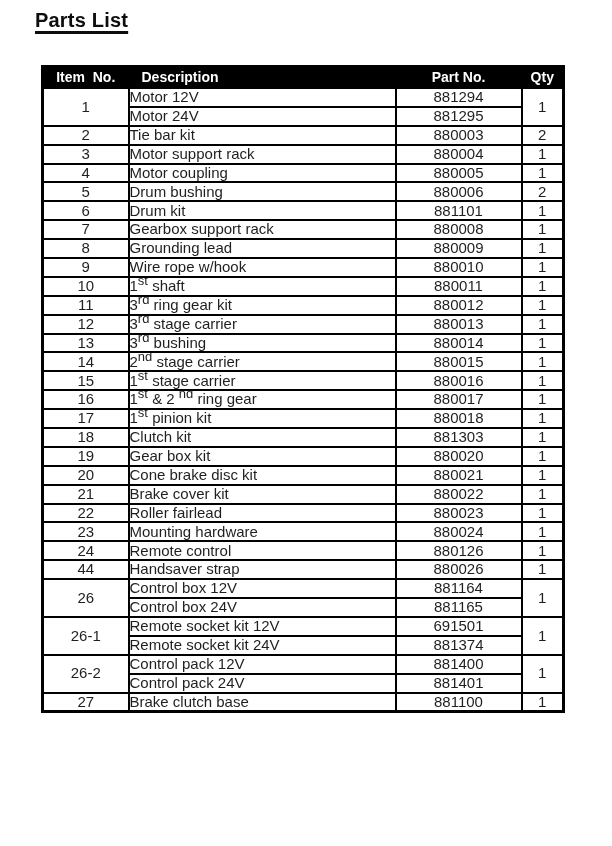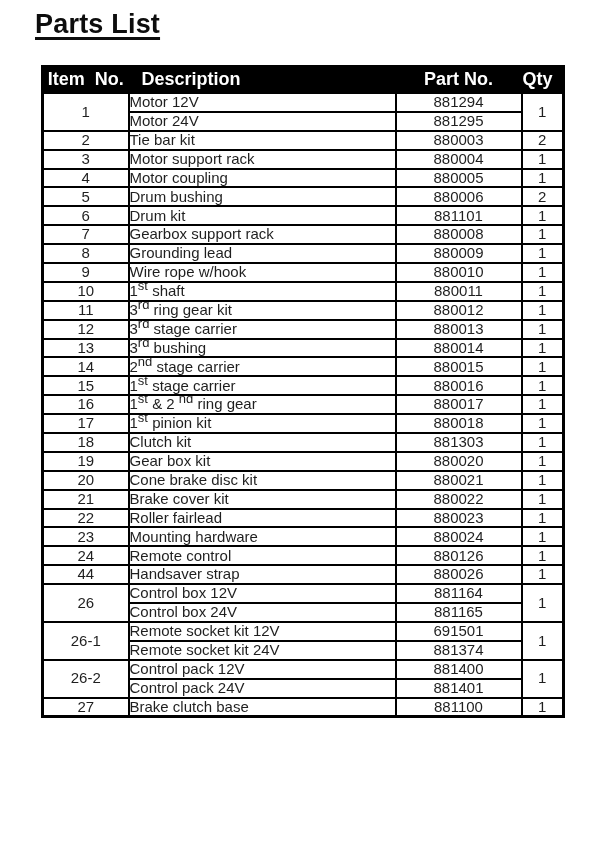--- a/index.html
+++ b/index.html
@@ -13,49 +13,49 @@
   .page {
     position: relative;
     width: 612px; height: 846px;
     background: var(--page-bg, #ffffff);
     overflow: hidden;
   }
   .title {
     position: absolute;
     left: 35px; top: 9px;
     margin: 0;
-    font-size: 27px;
+    font-size: 20px;
     font-weight: 700;
     color: #0d0d0d;
     text-decoration: underline;
     text-decoration-thickness: 2.5px;
     text-underline-offset: 4px;
     letter-spacing: 0.2px;
   }
   table.parts-table {
     position: absolute;
     left: 41px; top: 65px;
     width: 521px;
     border-collapse: collapse;
     table-layout: fixed;
     border: 3px solid var(--border, #000000);
   }
   thead th {
     background: var(--header-bg, #000000);
     color: var(--header-text, #ffffff);
-    font-size: 18px;
+    font-size: 14px;
     font-weight: 700;
     height: 18px;
     padding: 1px 0 2px 0;
     border: 2px solid var(--border, #000000);
   }
   th.h-item { text-align: center; white-space: pre; }
   th.h-desc { text-align: left; padding-left: 12px; }
   th.h-part { text-align: center; }
-  th.h-qty  { text-align: left; }
+  th.h-qty  { text-align: center; }
   tbody td {
     font-size: 15px;
     color: var(--body-text, #1f1f1f);
     height: 18.9px;
     padding: 0;
     line-height: 1.1;
     text-align: center;
     vertical-align: middle;
     border: 2px solid var(--border, #000000);
     overflow: hidden;

